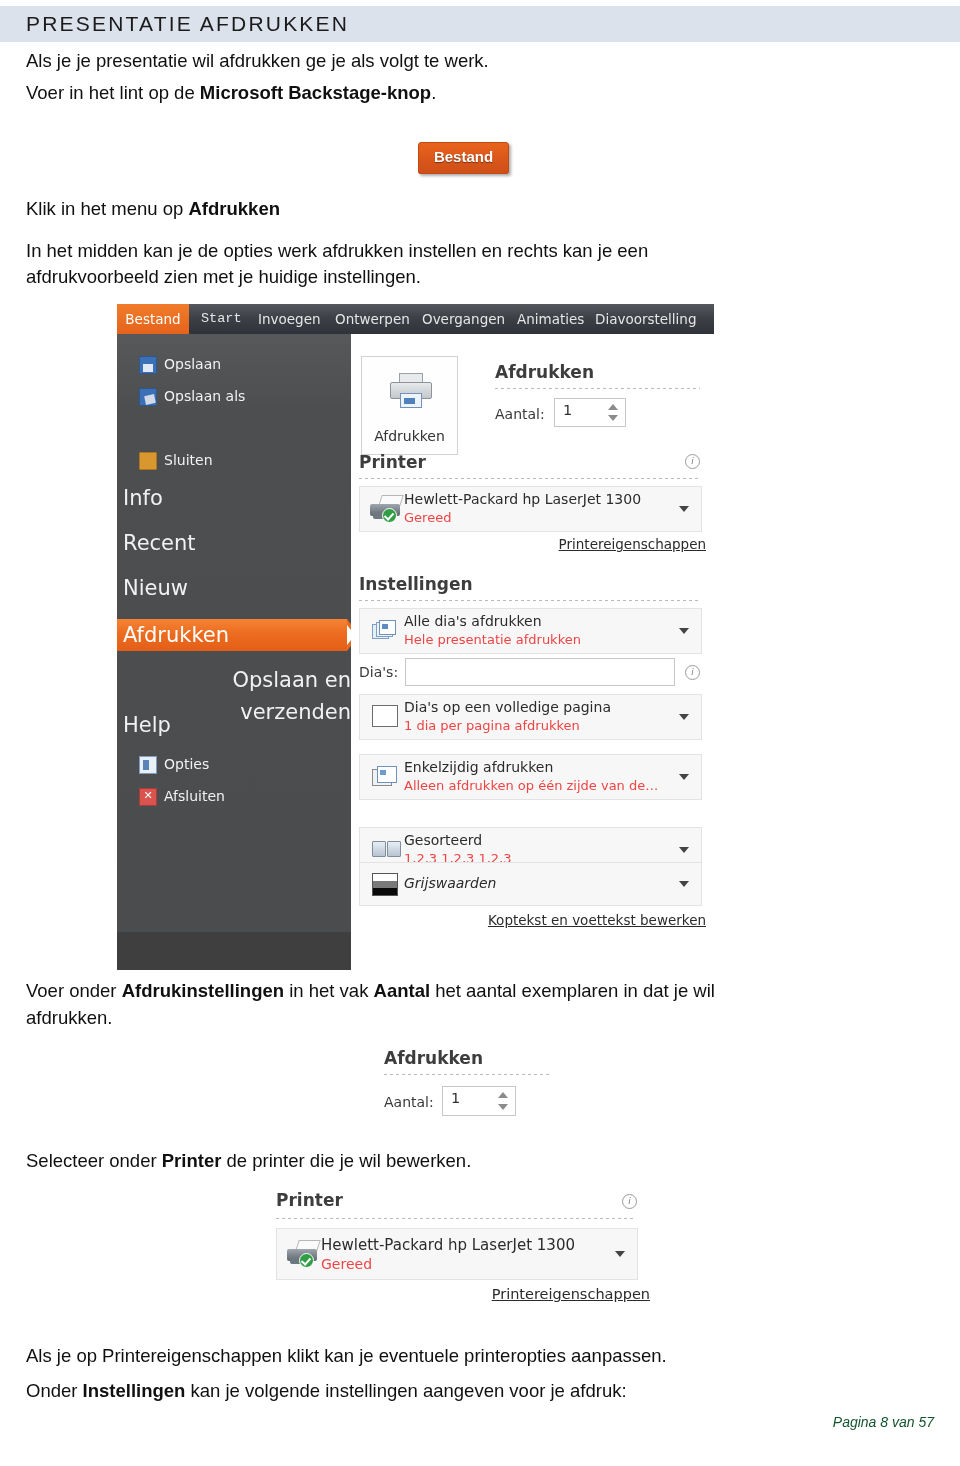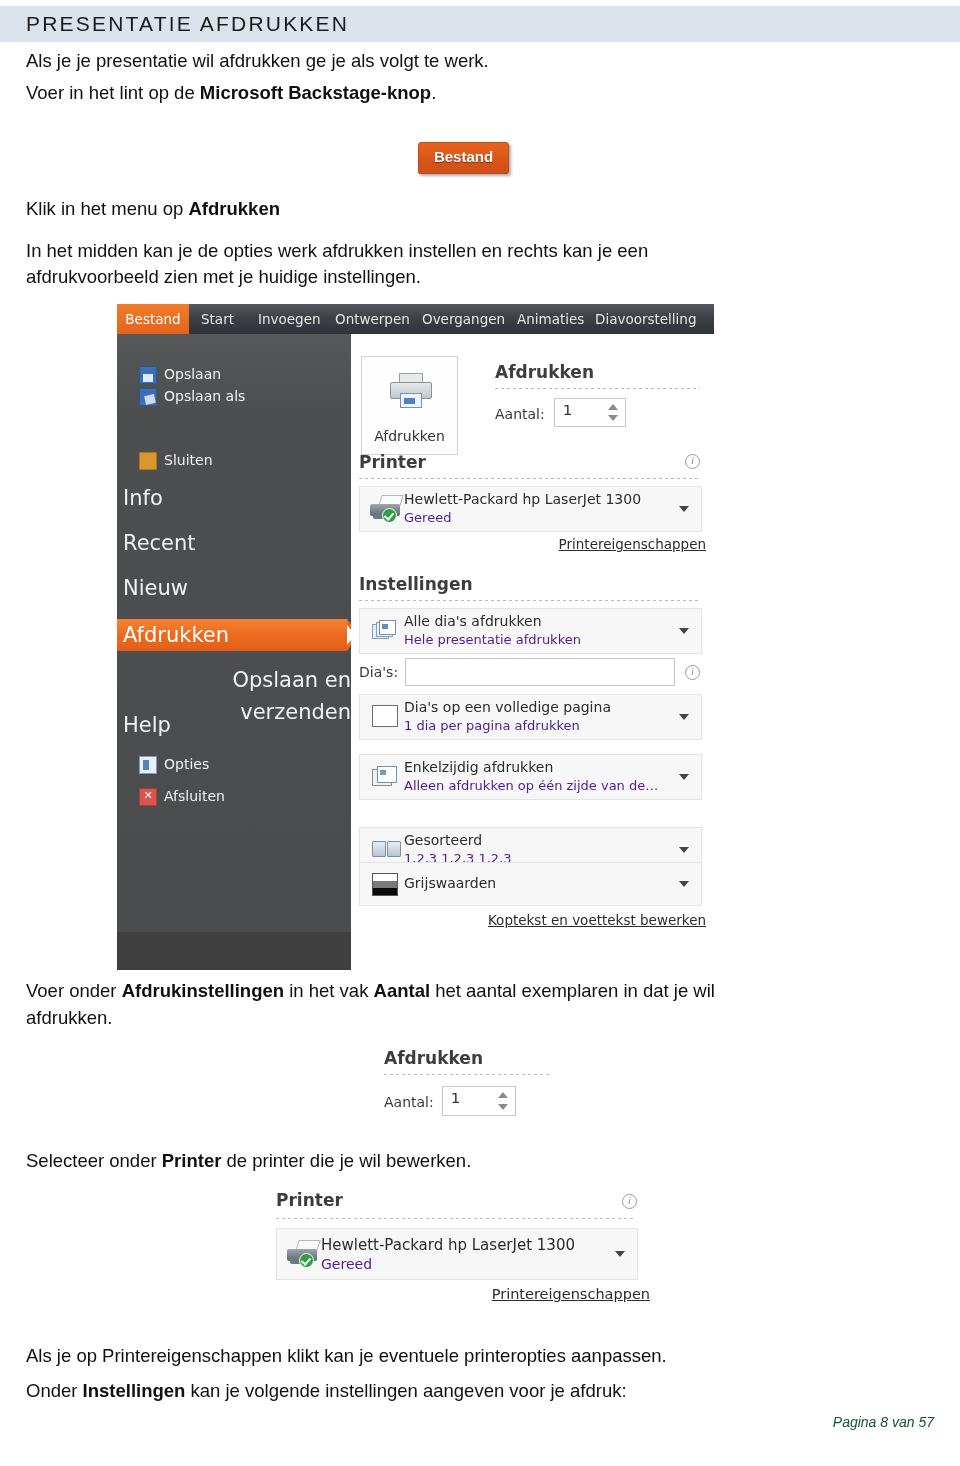--- a/index.html
+++ b/index.html
@@ -143,21 +143,21 @@
   .info-i{
     position:absolute;width:13px;height:13px;border:1px solid #9a9a9a;border-radius:50%;
     color:#7d7d7d;font-size:9px;line-height:12px;text-align:center;font-style:italic;
   }
 
   
   .combo{
     position:absolute;background:#f7f7f7;border:1px solid #e3e3e3;
   }
   .combo .c-main{position:absolute;left:44px;top:4px;font-size:14px;color:#2b2b2b;}
-  .combo .c-sub{position:absolute;left:44px;top:23px;font-size:13px;color:#4c1d95;}
+  .combo .c-sub{position:absolute;left:44px;top:23px;font-size:13px;color:#ef4444;}
   .combo .c-main.only{top:12px;}
   .combo .c-arrow{
     position:absolute;right:12px;top:50%;margin-top:-3px;width:0;height:0;
     border-left:5.5px solid transparent;border-right:5.5px solid transparent;border-top:6px solid #444;
   }
   .c-ico{position:absolute;left:12px;}
 
   
   .gi-slides{top:11px;width:22px;height:20px;}
   .gi-slides .s1{position:absolute;left:0;top:4px;width:15px;height:13px;background:#e6eef7;border:1px solid #7f9fc4;}
@@ -237,31 +237,31 @@
 <div class="para" style="left:26px;top:196px;">
   <span>Klik in het menu op </span><b>Afdrukken</b>
 </div>
 <div class="para" style="left:26px;top:238px;">In het midden kan je de opties werk afdrukken instellen en rechts kan je een</div>
 <div class="para" style="left:26px;top:264px;">afdrukvoorbeeld zien met je huidige instellingen.</div>
 
 <div class="ppt">
 
   <div class="ppt-ribbon">
     <div class="ppt-tab active" style="left:0;width:72px;text-align:center;">Bestand</div>
-    <div class="ppt-tab" style="left:84px;">Start</div>
+    <div class="ppt-tab" style="left:84px;font-family:Liberation Mono, monospace;">Start</div>
     <div class="ppt-tab" style="left:141px;">Invoegen</div>
     <div class="ppt-tab" style="left:218px;">Ontwerpen</div>
     <div class="ppt-tab" style="left:305px;">Overgangen</div>
     <div class="ppt-tab" style="left:400px;">Animaties</div>
     <div class="ppt-tab" style="left:478px;">Diavoorstelling</div>
   </div>
 
   <div class="ppt-left">
 
-    <div class="bs-item" style="top:24px;">
+    <div class="bs-item" style="top:14px;">
       <span class="bs-ico ico-save"></span>
       <span class="bs-lbl">Opslaan</span>
     </div>
 
     <div class="bs-item" style="top:46px;text-align:right;">
       <span class="bs-ico ico-saveas"></span>
       <span class="bs-lbl">Opslaan als</span>
     </div>
 
 
@@ -384,21 +384,21 @@
     <div class="combo" style="left:8px;top:472px;width:341px;height:44px;margin-top:21px;">
       <span class="c-ico gi-collate">
         <span class="k k1"></span>
           <span class="k k2"></span>
       </span>
       <span class="c-main">Gesorteerd</span>
       <span class="c-sub">1,2,3   1,2,3   1,2,3</span>
       <span class="c-arrow"></span>
     </div>
 
-    <div class="combo" style="left:8px;top:528px;width:341px;height:42px;">
+    <div class="combo" style="left:8px;top:528px;width:341px;height:42px;font-style:italic;">
       <span class="c-ico gi-gray">
         <span class="g1"></span>
           <span class="g2"></span>
           <span class="g3"></span>
       </span>
       <span class="c-main only">Grijswaarden</span>
       <span class="c-arrow"></span>
     </div>
 
     <div class="link" style="right:8px;top:578px;">Koptekst en voettekst bewerken</div>

